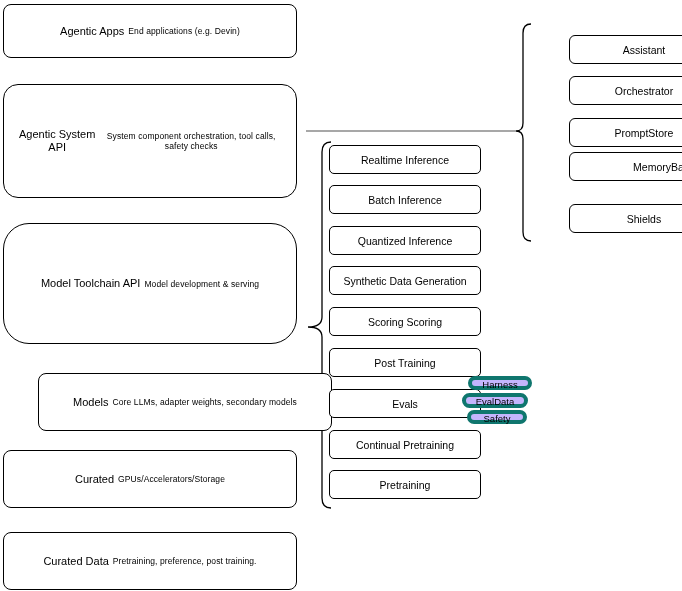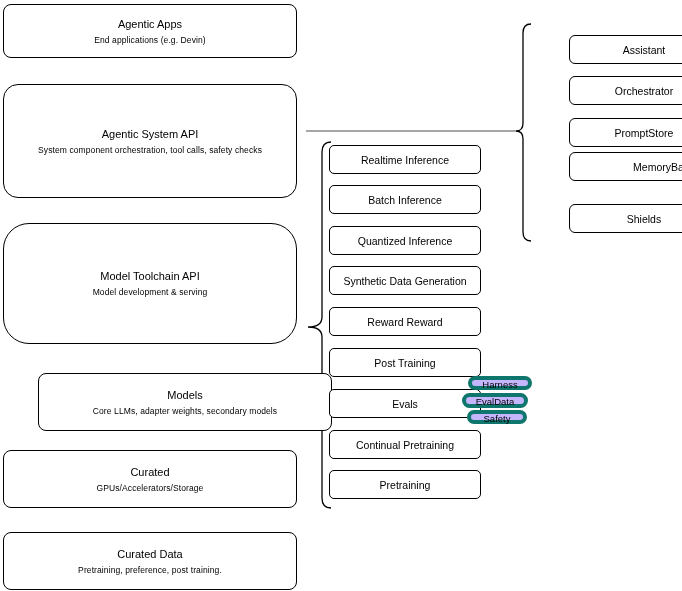--- a/index.html
+++ b/index.html
@@ -6,21 +6,21 @@
   .canvas{
     position:relative;width:682px;height:591px;background:#ffffff;
     font-family:"Liberation Sans", sans-serif;color:#000;overflow:hidden;
   }
   .connectors{position:absolute;left:0;top:0;z-index:1;}
   .node{
     position:absolute;box-sizing:border-box;background:#fff;border:1px solid #000;z-index:2;
   }
   .lbox{
     left:3px;width:294px;border-radius:8px;
-    display:flex;flex-direction:column;align-items:center;justify-content:center;
+    display:flex;flex-direction:row;align-items:center;justify-content:center;
     gap:4px;text-align:center;padding:9px 14px;
   }
   .lbox.round{border-radius:26px;}
   .lbox .title{font-size:11px;line-height:13px;}
   .lbox .sub{font-size:8.5px;line-height:10px;letter-spacing:0.1px;}
   .mbox{
     left:329px;width:152px;height:29px;border-radius:5px;
     display:flex;align-items:center;justify-content:center;font-size:10.5px;
   }
   .rbox{
@@ -78,21 +78,21 @@
   <div class="node mbox" style="top:185px;">
     <span>Batch Inference</span>
   </div>
   <div class="node mbox" style="top:226px;">
     <span>Quantized Inference</span>
   </div>
   <div class="node mbox" style="top:266px;">
     <span>Synthetic Data Generation</span>
   </div>
   <div class="node mbox" style="top:307px;">
-    <span>Reward Reward</span>
+    <span>Scoring Scoring</span>
   </div>
   <div class="node mbox" style="top:348px;">
     <span>Post Training</span>
   </div>
   <div class="node mbox" style="top:389px;">
     <span>Evals</span>
   </div>
   <div class="node mbox" style="top:430px;">
     <span>Continual Pretraining</span>
   </div>

